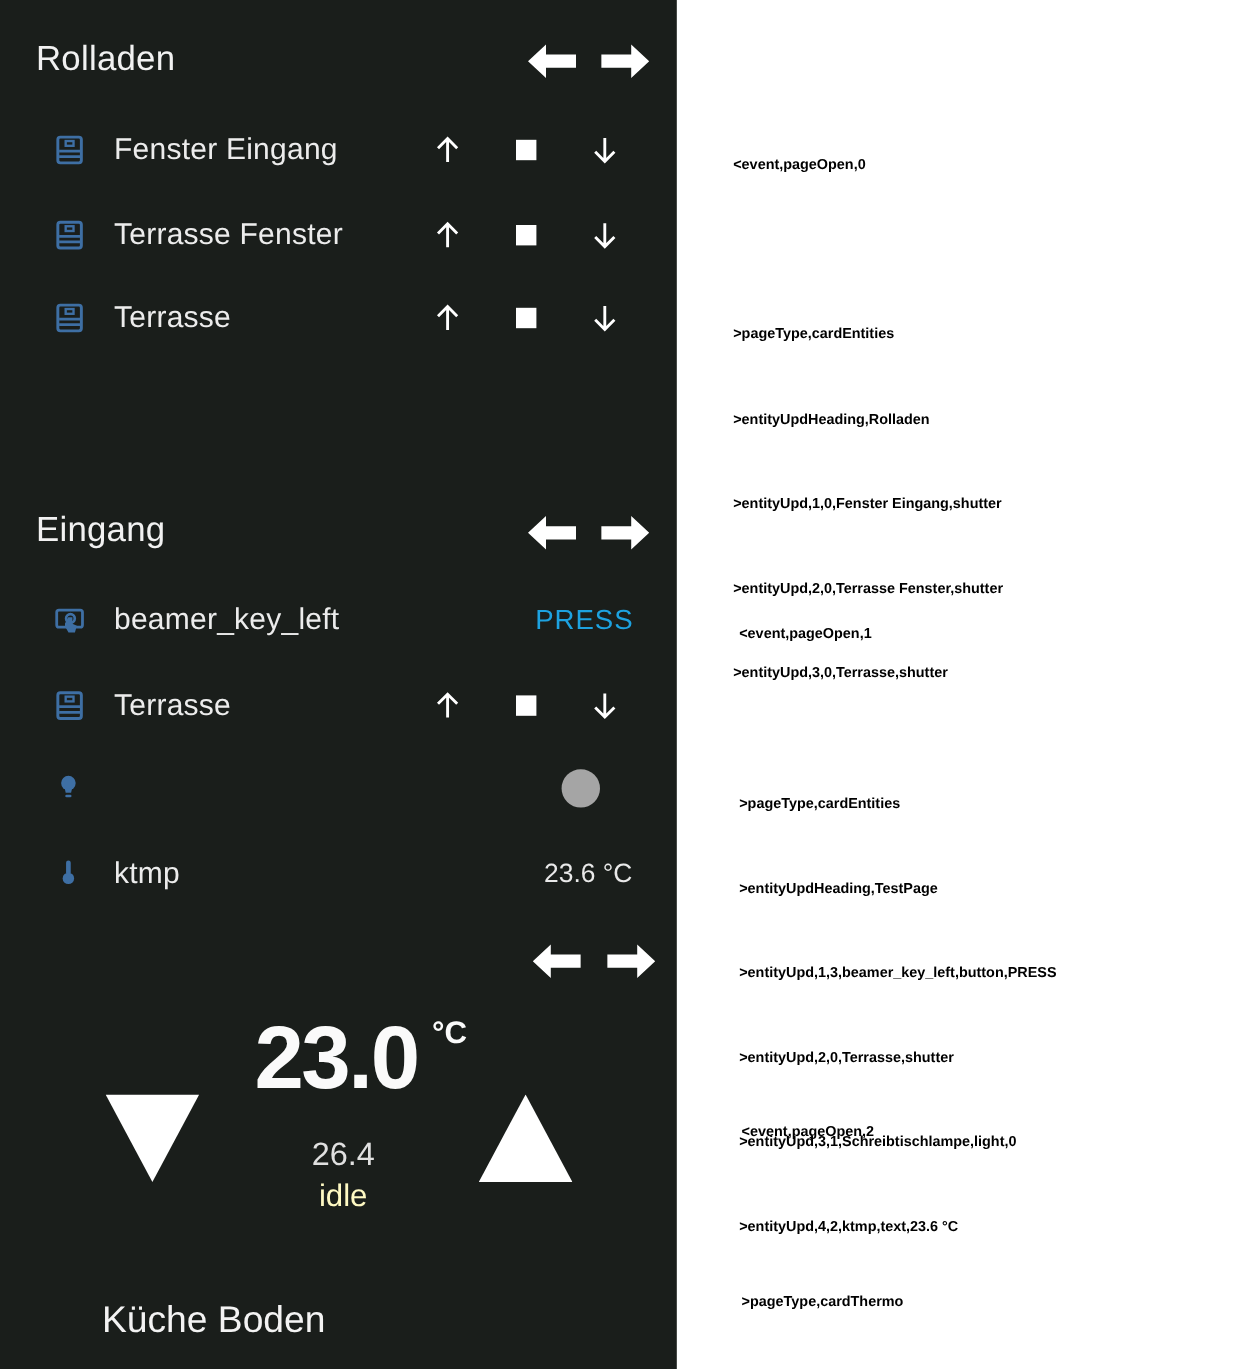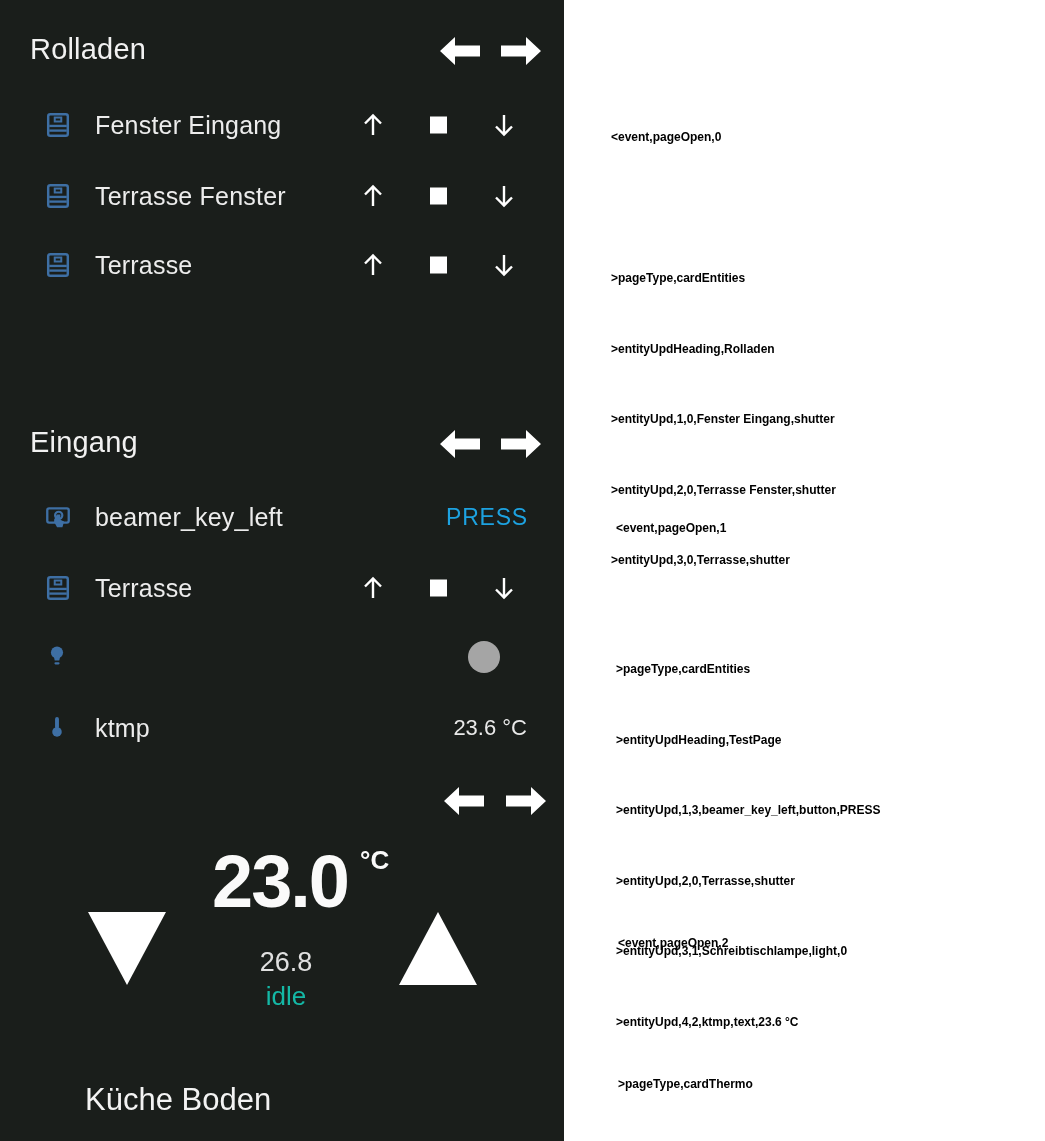--- a/index.html
+++ b/index.html
@@ -57,21 +57,21 @@
   }
   .tri { position:absolute; top:912px; cursor:pointer; }
   .tri-down { left:88px; }
   .tri-up { left:399px; }
   .setpoint {
     position:absolute; left:186px; top:947px; width:200px; text-align:center;
     font-size:27px; color:#e0e0e0;
   }
   .hvac-state {
     position:absolute; left:186px; top:981px; width:200px; text-align:center;
-    font-size:26px; color:#14b8a6;
+    font-size:26px; color:#fef9c3;
   }
   .thermo-title {
     position:absolute; left:85px; top:1082px; width:400px; 
     font-size:31px; color:#f3f3f3;
   }
   .code-block {
     position:absolute; color:#000000; font-weight:700; font-size:12px;
     line-height:23.5px; white-space:pre; font-family:"Liberation Sans", sans-serif;
   }
   .code-lines { margin-top:23.5px; }
@@ -241,21 +241,21 @@
     <span><svg width="78" height="73" viewBox="0 0 78 73">
           <polygon points="0,0 78,0 39,73" fill="#ffffff"></polygon>
         </svg></span>
   </div>
   <div class="tri tri-up">
     <span><svg width="78" height="73" viewBox="0 0 78 73">
           <polygon points="39,0 0,73 78,73" fill="#ffffff"></polygon>
         </svg></span>
   </div>
 
-  <div class="setpoint">26.8</div>
+  <div class="setpoint">26.4</div>
   <div class="hvac-state">idle</div>
   <div class="thermo-title">Küche Boden</div>
 
 </div>
 
 <div class="code-block" id="code-block-0">
   <div>&lt;event,pageOpen,0</div>
   <div class="code-lines">
     <div>&gt;pageType,cardEntities</div>
     <div>&gt;entityUpdHeading,Rolladen</div>

